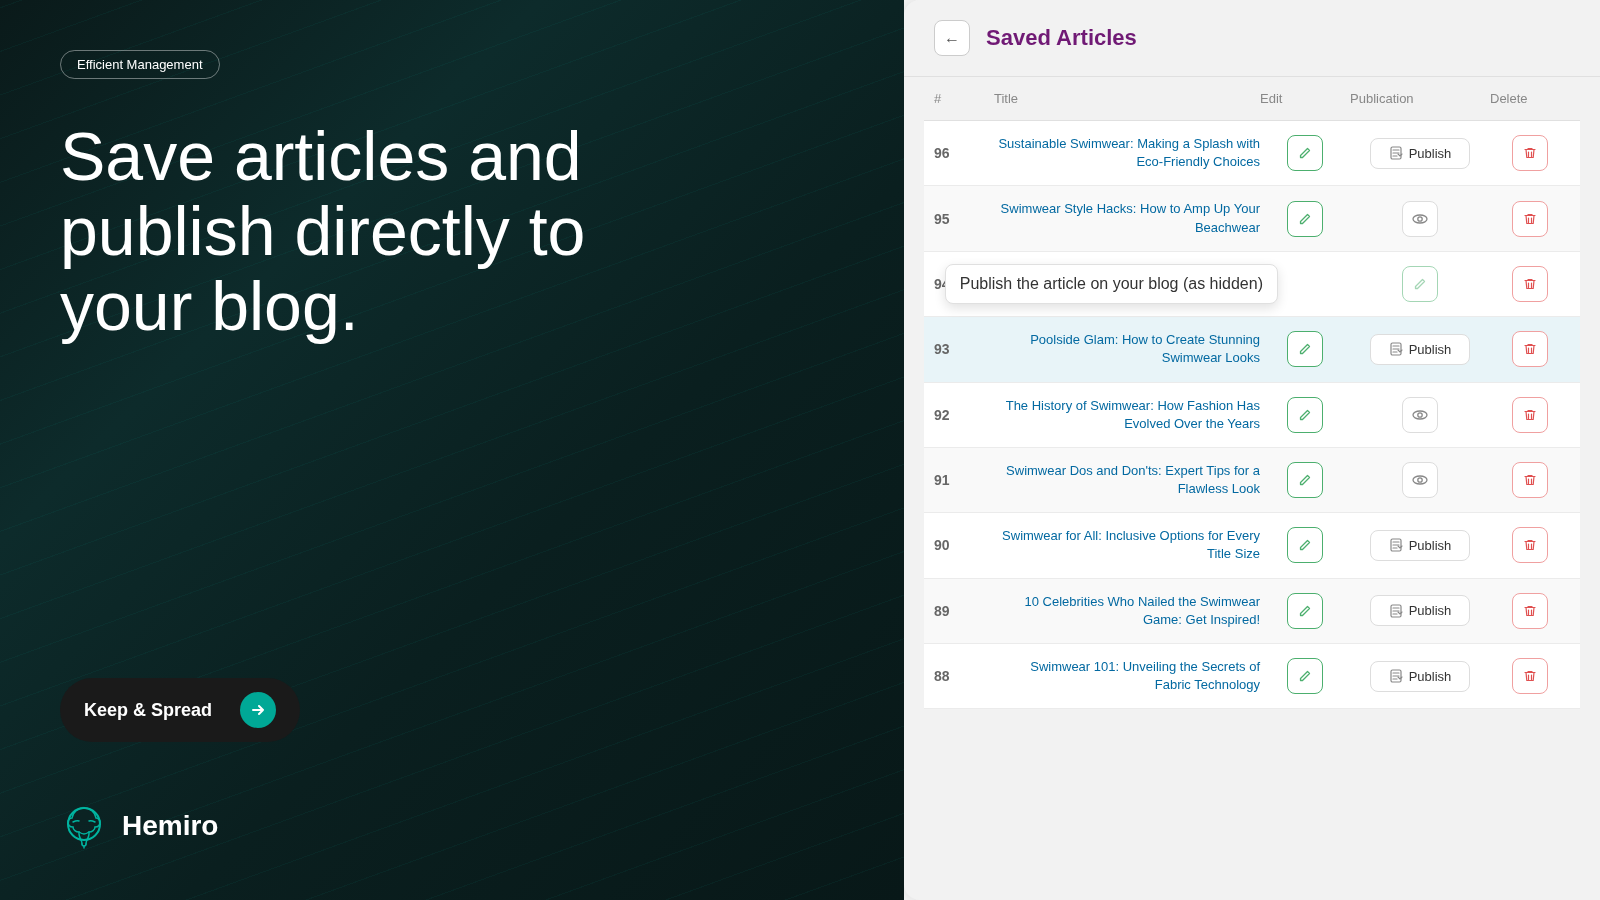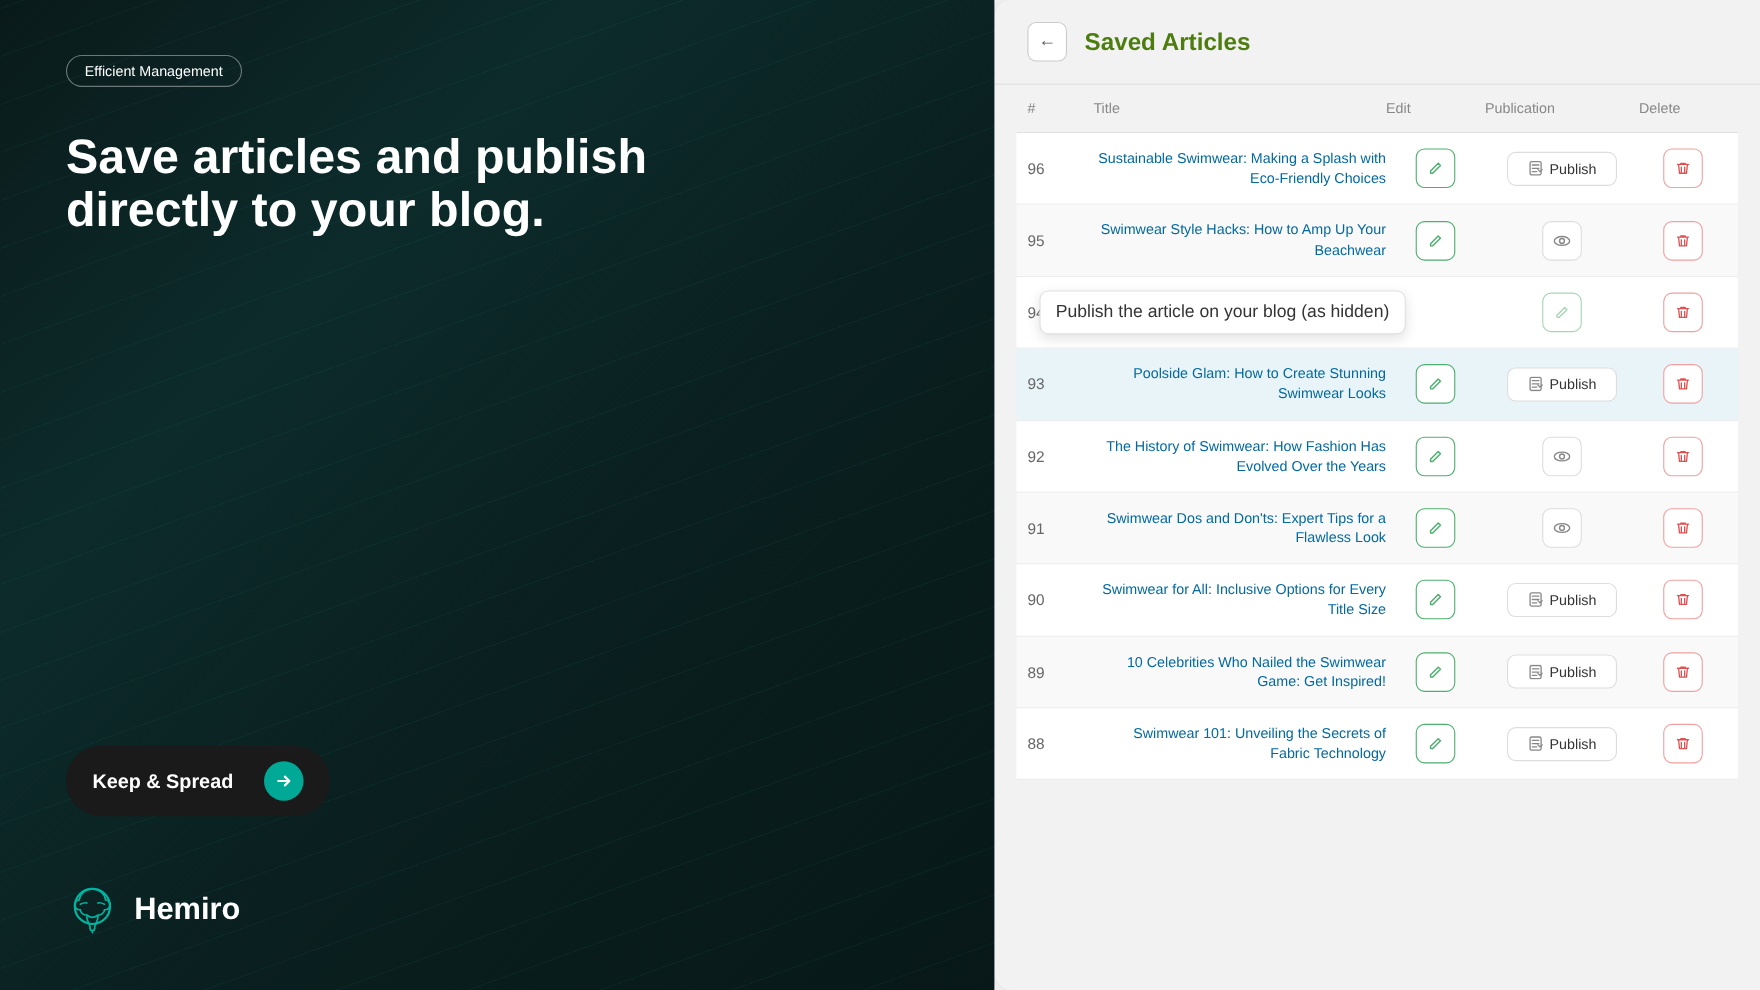--- a/index.html
+++ b/index.html
@@ -48,22 +48,22 @@
       padding: 6px 16px;
       color: #fff;
       font-size: 13px;
       width: fit-content;
       margin-bottom: 40px;
       position: relative;
       z-index: 1;
     }
 
     .hero-title {
-      font-size: 44px;
-      font-weight: 700;
+      font-size: 68px;
+      font-weight: 400;
       color: #fff;
       line-height: 1.1;
       position: relative;
       z-index: 1;
       max-width: 620px;
     }
 
     .keep-spread-btn {
       display: flex;
       align-items: center;
@@ -145,21 +145,21 @@
       align-items: center;
       justify-content: center;
       cursor: pointer;
       font-size: 16px;
       color: #555;
     }
 
     .panel-title {
       font-size: 22px;
       font-weight: 700;
-      color: #4d7c0f;
+      color: #701a75;
     }
 
     
     .articles-table {
       flex: 1;
       overflow-y: auto;
       padding: 0 20px;
     }
 
     .table-header {
@@ -190,20 +190,21 @@
     }
 
     
     .table-row.highlighted {
       background: #e8f4f8;
     }
 
     .row-num {
       color: #666;
       font-size: 14px;
+      font-weight: bold;
     }
 
     .row-title {
       color: #0369a1;
       font-size: 13px;
       line-height: 1.4;
       cursor: pointer;
       text-align: right;
     }
 

